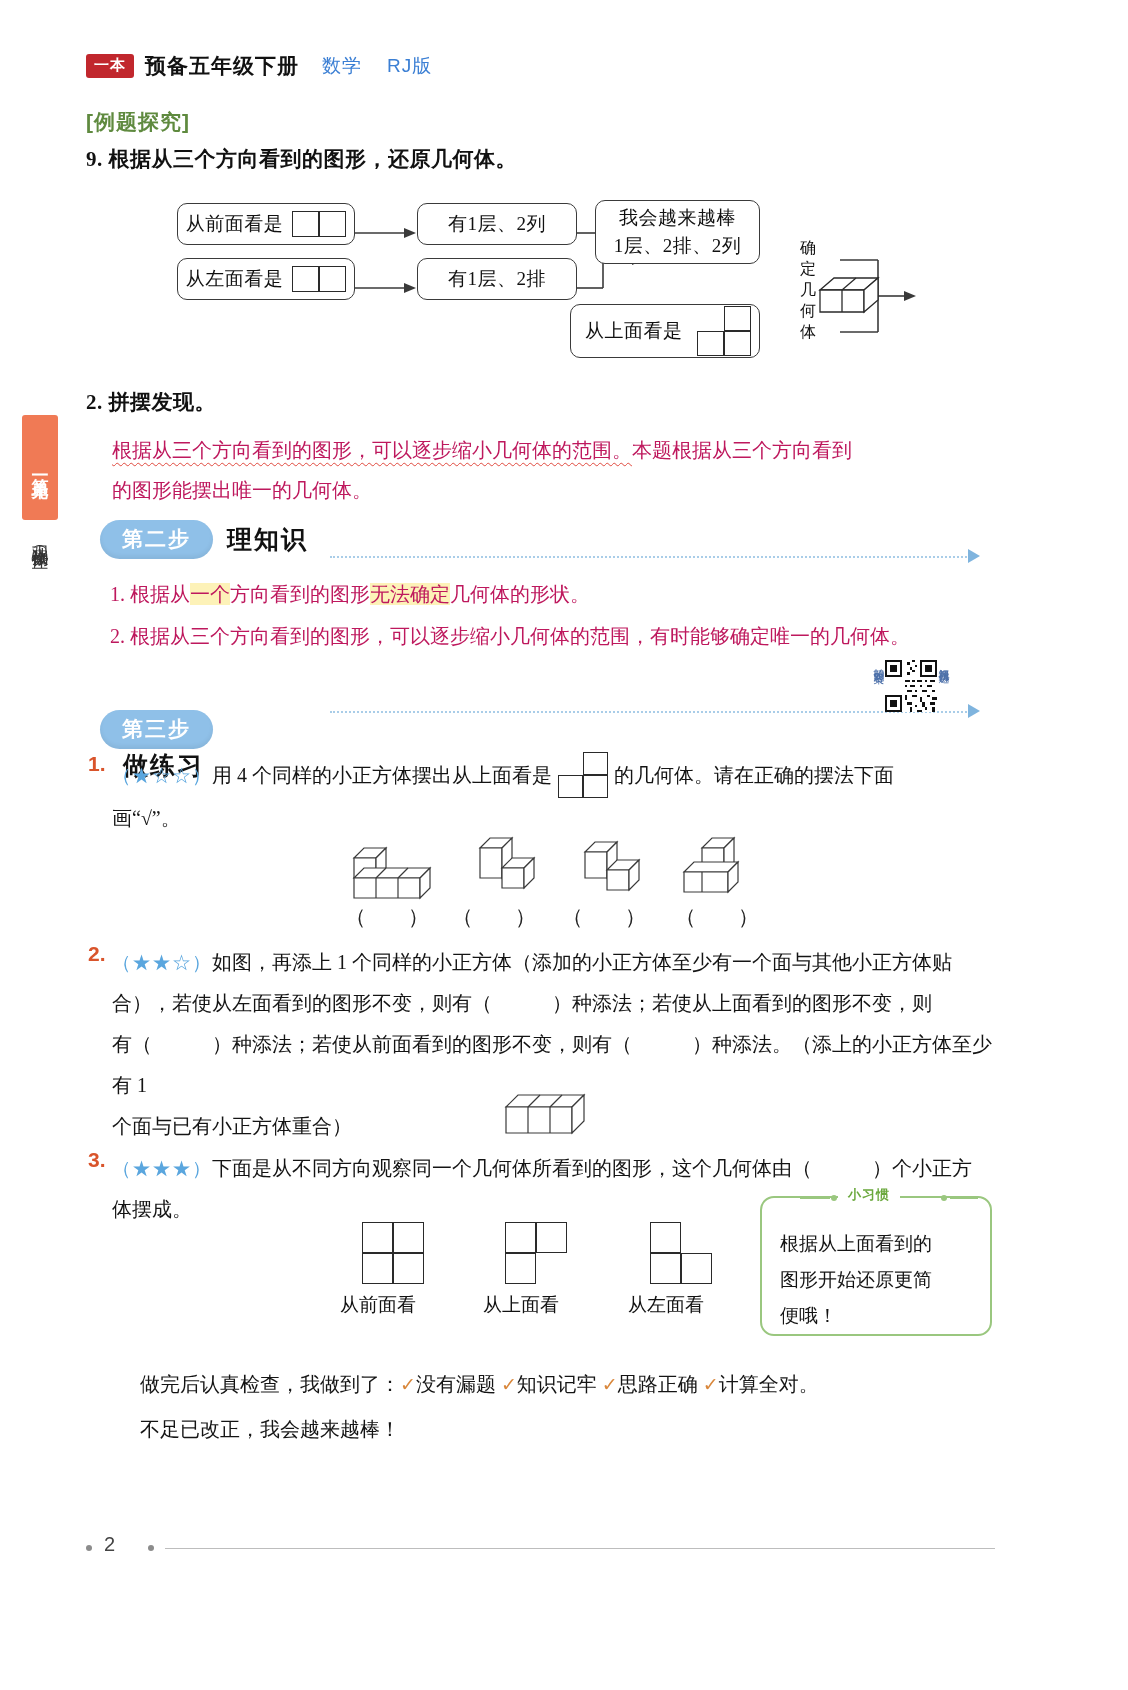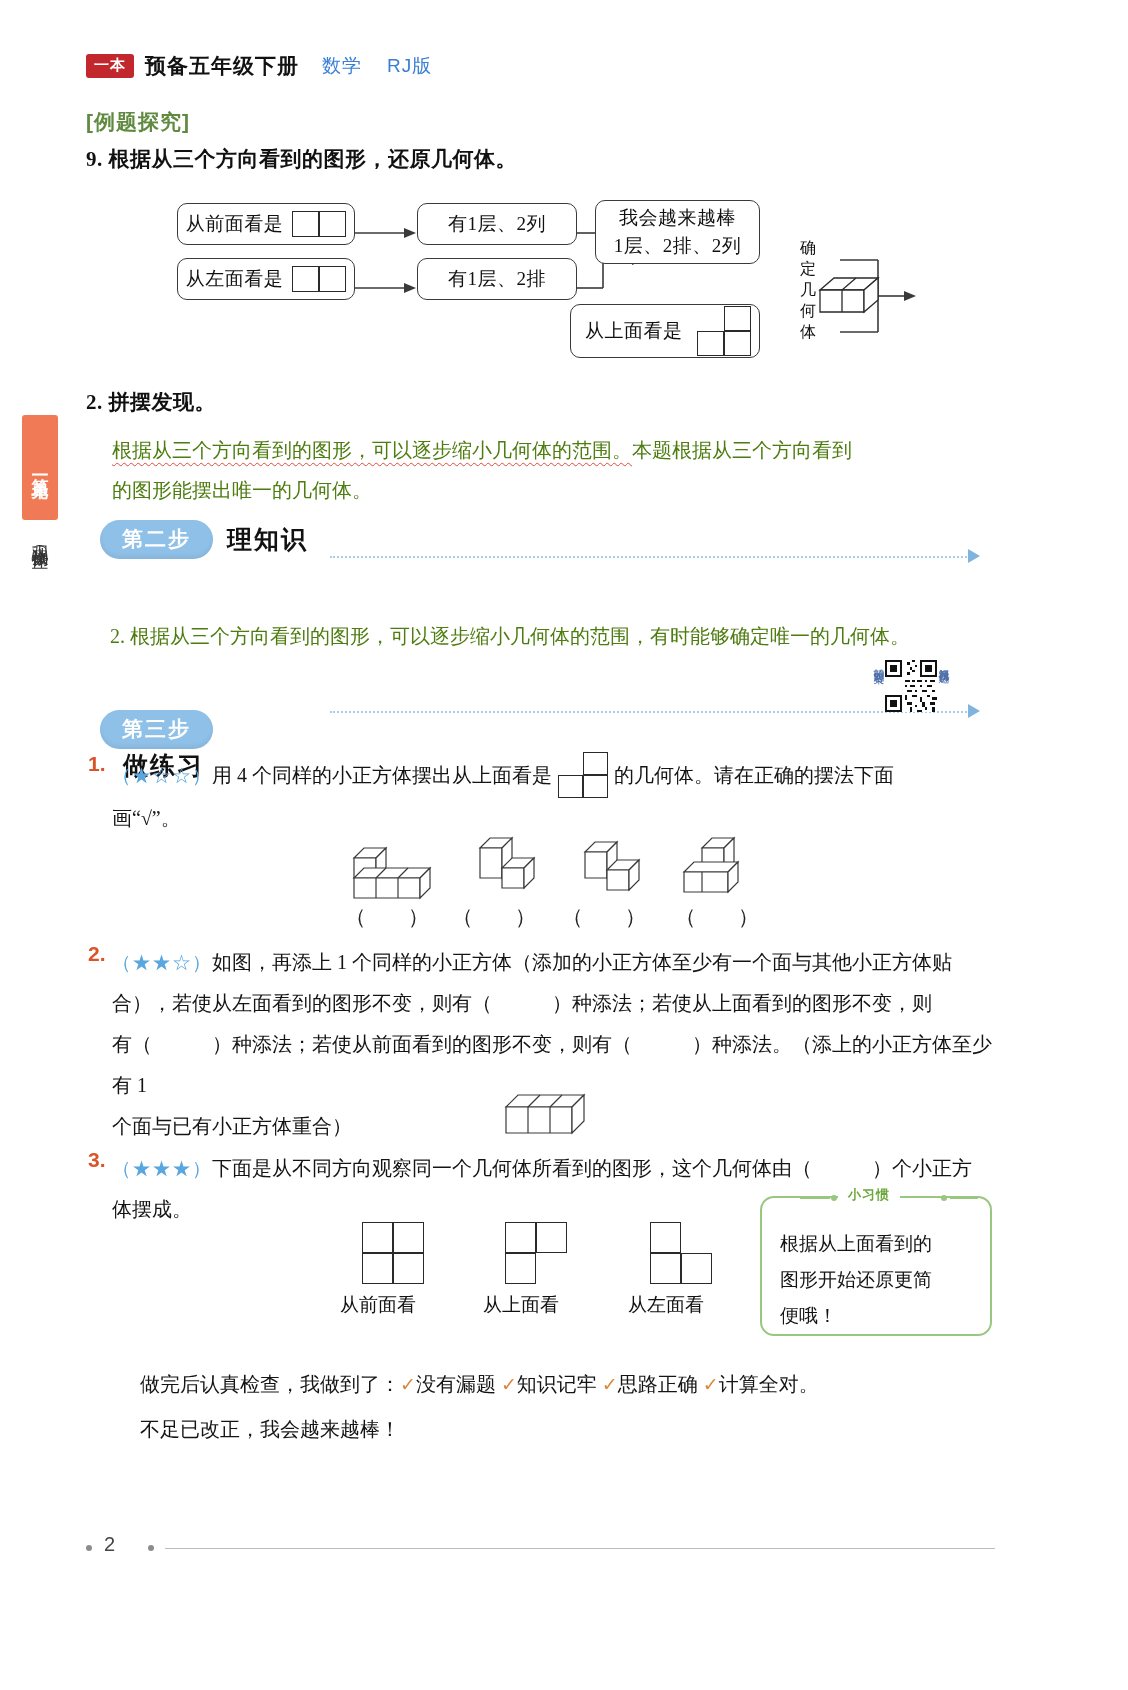--- a/index.html
+++ b/index.html
@@ -50,21 +50,21 @@
     position:absolute; left:86px; top:108px;
     font-size:21px; color:#5f8a3f; font-weight:bold;
     font-family:"Liberation Sans", sans-serif; letter-spacing:1px;
   }
   .q-title {
     position:absolute; font-size:21px; font-weight:bold;
     font-family:"Liberation Serif", serif; letter-spacing:0.5px; color:#111;
   }
   .para {
     position:absolute; font-size:20px; line-height:40px;
-    font-family:"Liberation Serif", serif; color:#4d7c0f;
+    font-family:"Liberation Serif", serif; color:#be185d;
   }
 
   
   .wavy {
     text-decoration: underline wavy #e04a3f;
     text-underline-offset:5px;
     text-decoration-thickness:1.4px;
   }
   .hl { background:#fdf2b8; }
 
@@ -263,20 +263,23 @@
     <span>的图形能摆出唯一的几何体。</span>
   </div>
 
   <div class="step" style="left:100px; top:520px;">
     <span class="step-badge">第二步</span>
     <span class="step-label">理知识</span>
   </div>
   <div class="step-rule" style="left:330px; top:556px; width:640px;"></div>
   <div class="step-arrow" style="left:968px; top:549px;"></div>
 
+  <div class="para" style="left:110px; top:572px; width:890px; line-height:44px;">
+    <span>1. 根据从</span><span class="hl">一个</span><span>方向看到的图形</span><span class="hl">无法确定</span><span>几何体的形状。</span>
+  </div>
   <div class="para" style="left:110px; top:616px; width:890px;">2. 根据从三个方向看到的图形，可以逐步缩小几何体的范围，有时能够确定唯一的几何体。</div>
 
   <div class="step" style="left:100px; top:710px;flex-direction:column;">
     <span class="step-badge">第三步</span>
     <span class="step-label">做练习</span>
   </div>
   <div class="step-rule" style="left:330px; top:711px; width:640px;"></div>
   <div class="step-arrow" style="left:968px; top:704px;"></div>
 
   <div class="qr-wrap" style="left:872px; top:660px;">

